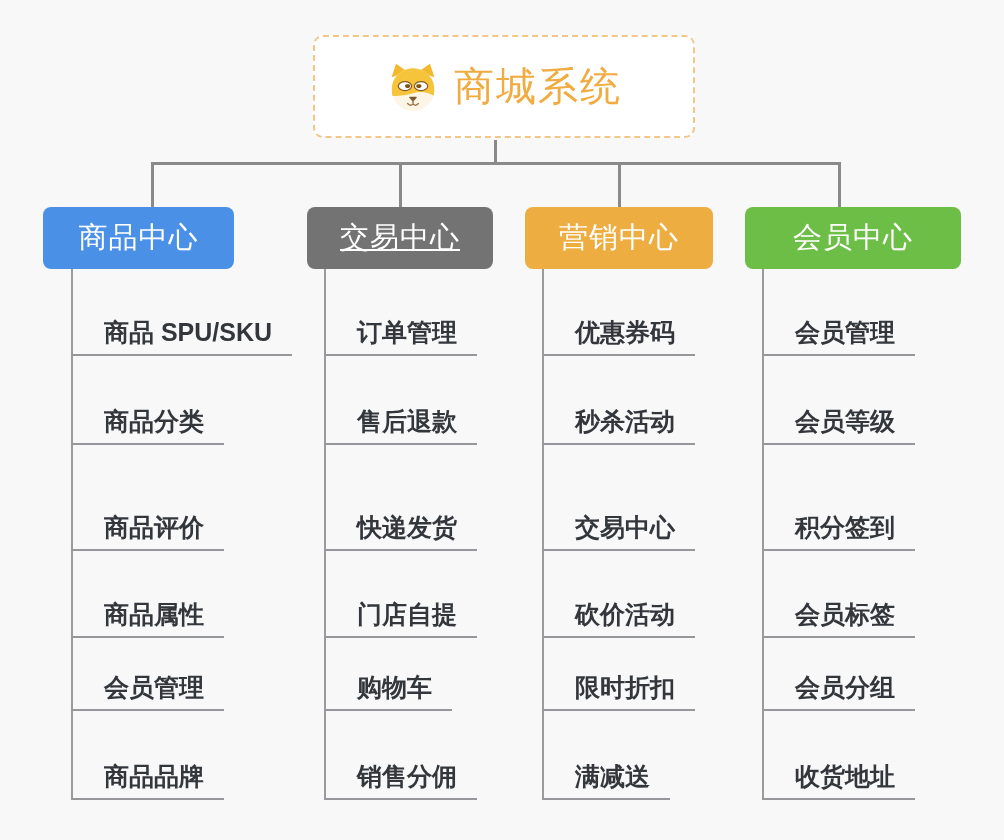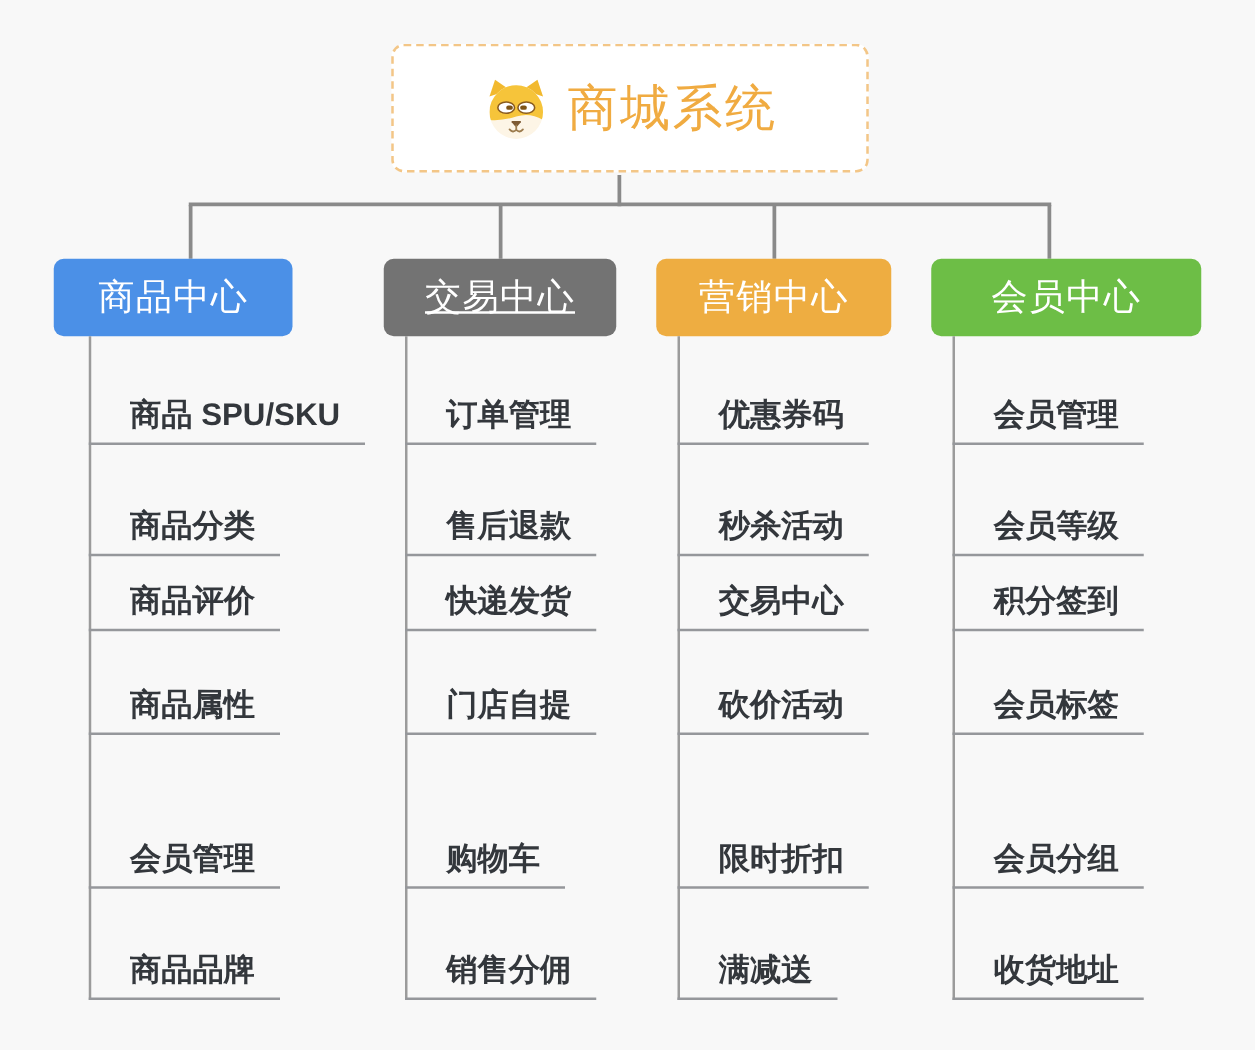--- a/index.html
+++ b/index.html
@@ -30,21 +30,21 @@
 
   
   .trunk{position:absolute;top:269px;height:531px;width:2px;background:#9b9b9b;}
   .t0{left:71px}.t1{left:324px}.t2{left:542px}.t3{left:762px}
 
   
   .item{position:absolute;height:42px;box-sizing:border-box;border-bottom:2px solid #95979b;
     display:flex;align-items:flex-end;}
   .item > span{font-size:25px;line-height:1;color:#33373c;padding:0 20px 9px 33px;white-space:nowrap;font-weight:bold;}
   .c0{left:71px}.c1{left:324px}.c2{left:542px}.c3{left:762px}
-  .r0{top:314px}.r1{top:403px}.r2{top:463px}.r3{top:546px}.r4{top:669px}.r5{top:758px}
+  .r0{top:314px}.r1{top:403px}.r2{top:509px}.r3{top:596px}.r4{top:669px}.r5{top:758px}
 </style>
 </head>
 <body>
 
 <div class="canvas">
 
   <div class="line stem" style="background: rgb(138, 138, 138);"></div>
   <div class="line hbar" style="background: rgb(138, 138, 138);"></div>
   <div class="line drop d0" style="background: rgb(138, 138, 138);"></div>
   <div class="line drop d1" style="background: rgb(138, 138, 138);"></div>

